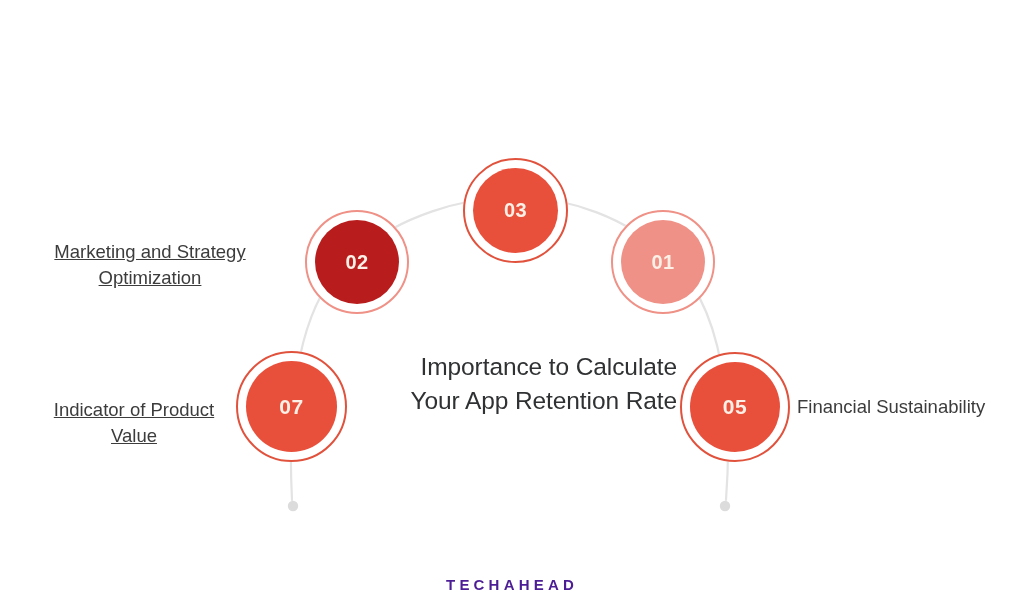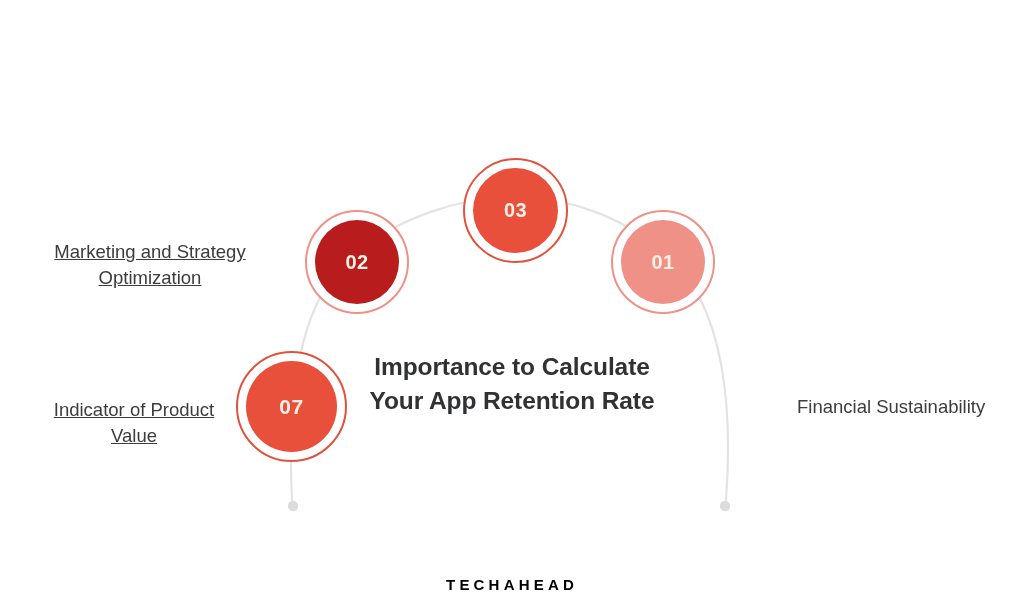--- a/index.html
+++ b/index.html
@@ -109,38 +109,38 @@
   #label-3 { left: 257px; top: 116px; width: 510px; }
   #label-4 { left: 731px; top: 228px; width: 290px; }
   #label-5 { left: 797px; top: 394px; width: 230px; }
 
   
   #center-title {
     position: absolute;
     left: 347px;
     top: 350px;
     width: 330px;
-    text-align: center;
+    text-align: right;
     color: #2f3133;
     font-family: "Liberation Sans", sans-serif;
-    font-weight: bold;
+    font-weight: normal;
     font-size: 24.5px;
     line-height: 1.38;
     white-space: pre-line;
     letter-spacing: -0.1px;
   }
 
   
   #footer-logo {
     position: absolute;
     left: 0;
     top: 576px;
     width: 1024px;
     text-align: center;
-    color: #000000;
+    color: #4c1d95;
     font-family: "Liberation Sans", sans-serif;
     font-weight: bold;
     font-size: 15px;
     letter-spacing: 4.2px;
     user-select: none;
   }
 </style>
 </head>
 <body>
 
@@ -182,20 +182,26 @@
     </span>
   </div>
 
   <div class="node" id="node-4">
     <span class="ring"></span>
     <span class="disc">
       <span class="num">01</span>
     </span>
   </div>
 
+  <div class="node" id="node-5">
+    <span class="ring"></span>
+    <span class="disc">
+      <span class="num">05</span>
+    </span>
+  </div>
   <div class="label left-align" id="label-5">Financial Sustainability</div>
 
   <div id="center-title">Importance to Calculate
 Your App Retention Rate</div>
 
   <div id="footer-logo">TECHAHEAD</div>
 
 </div>
 
 </body></html>

